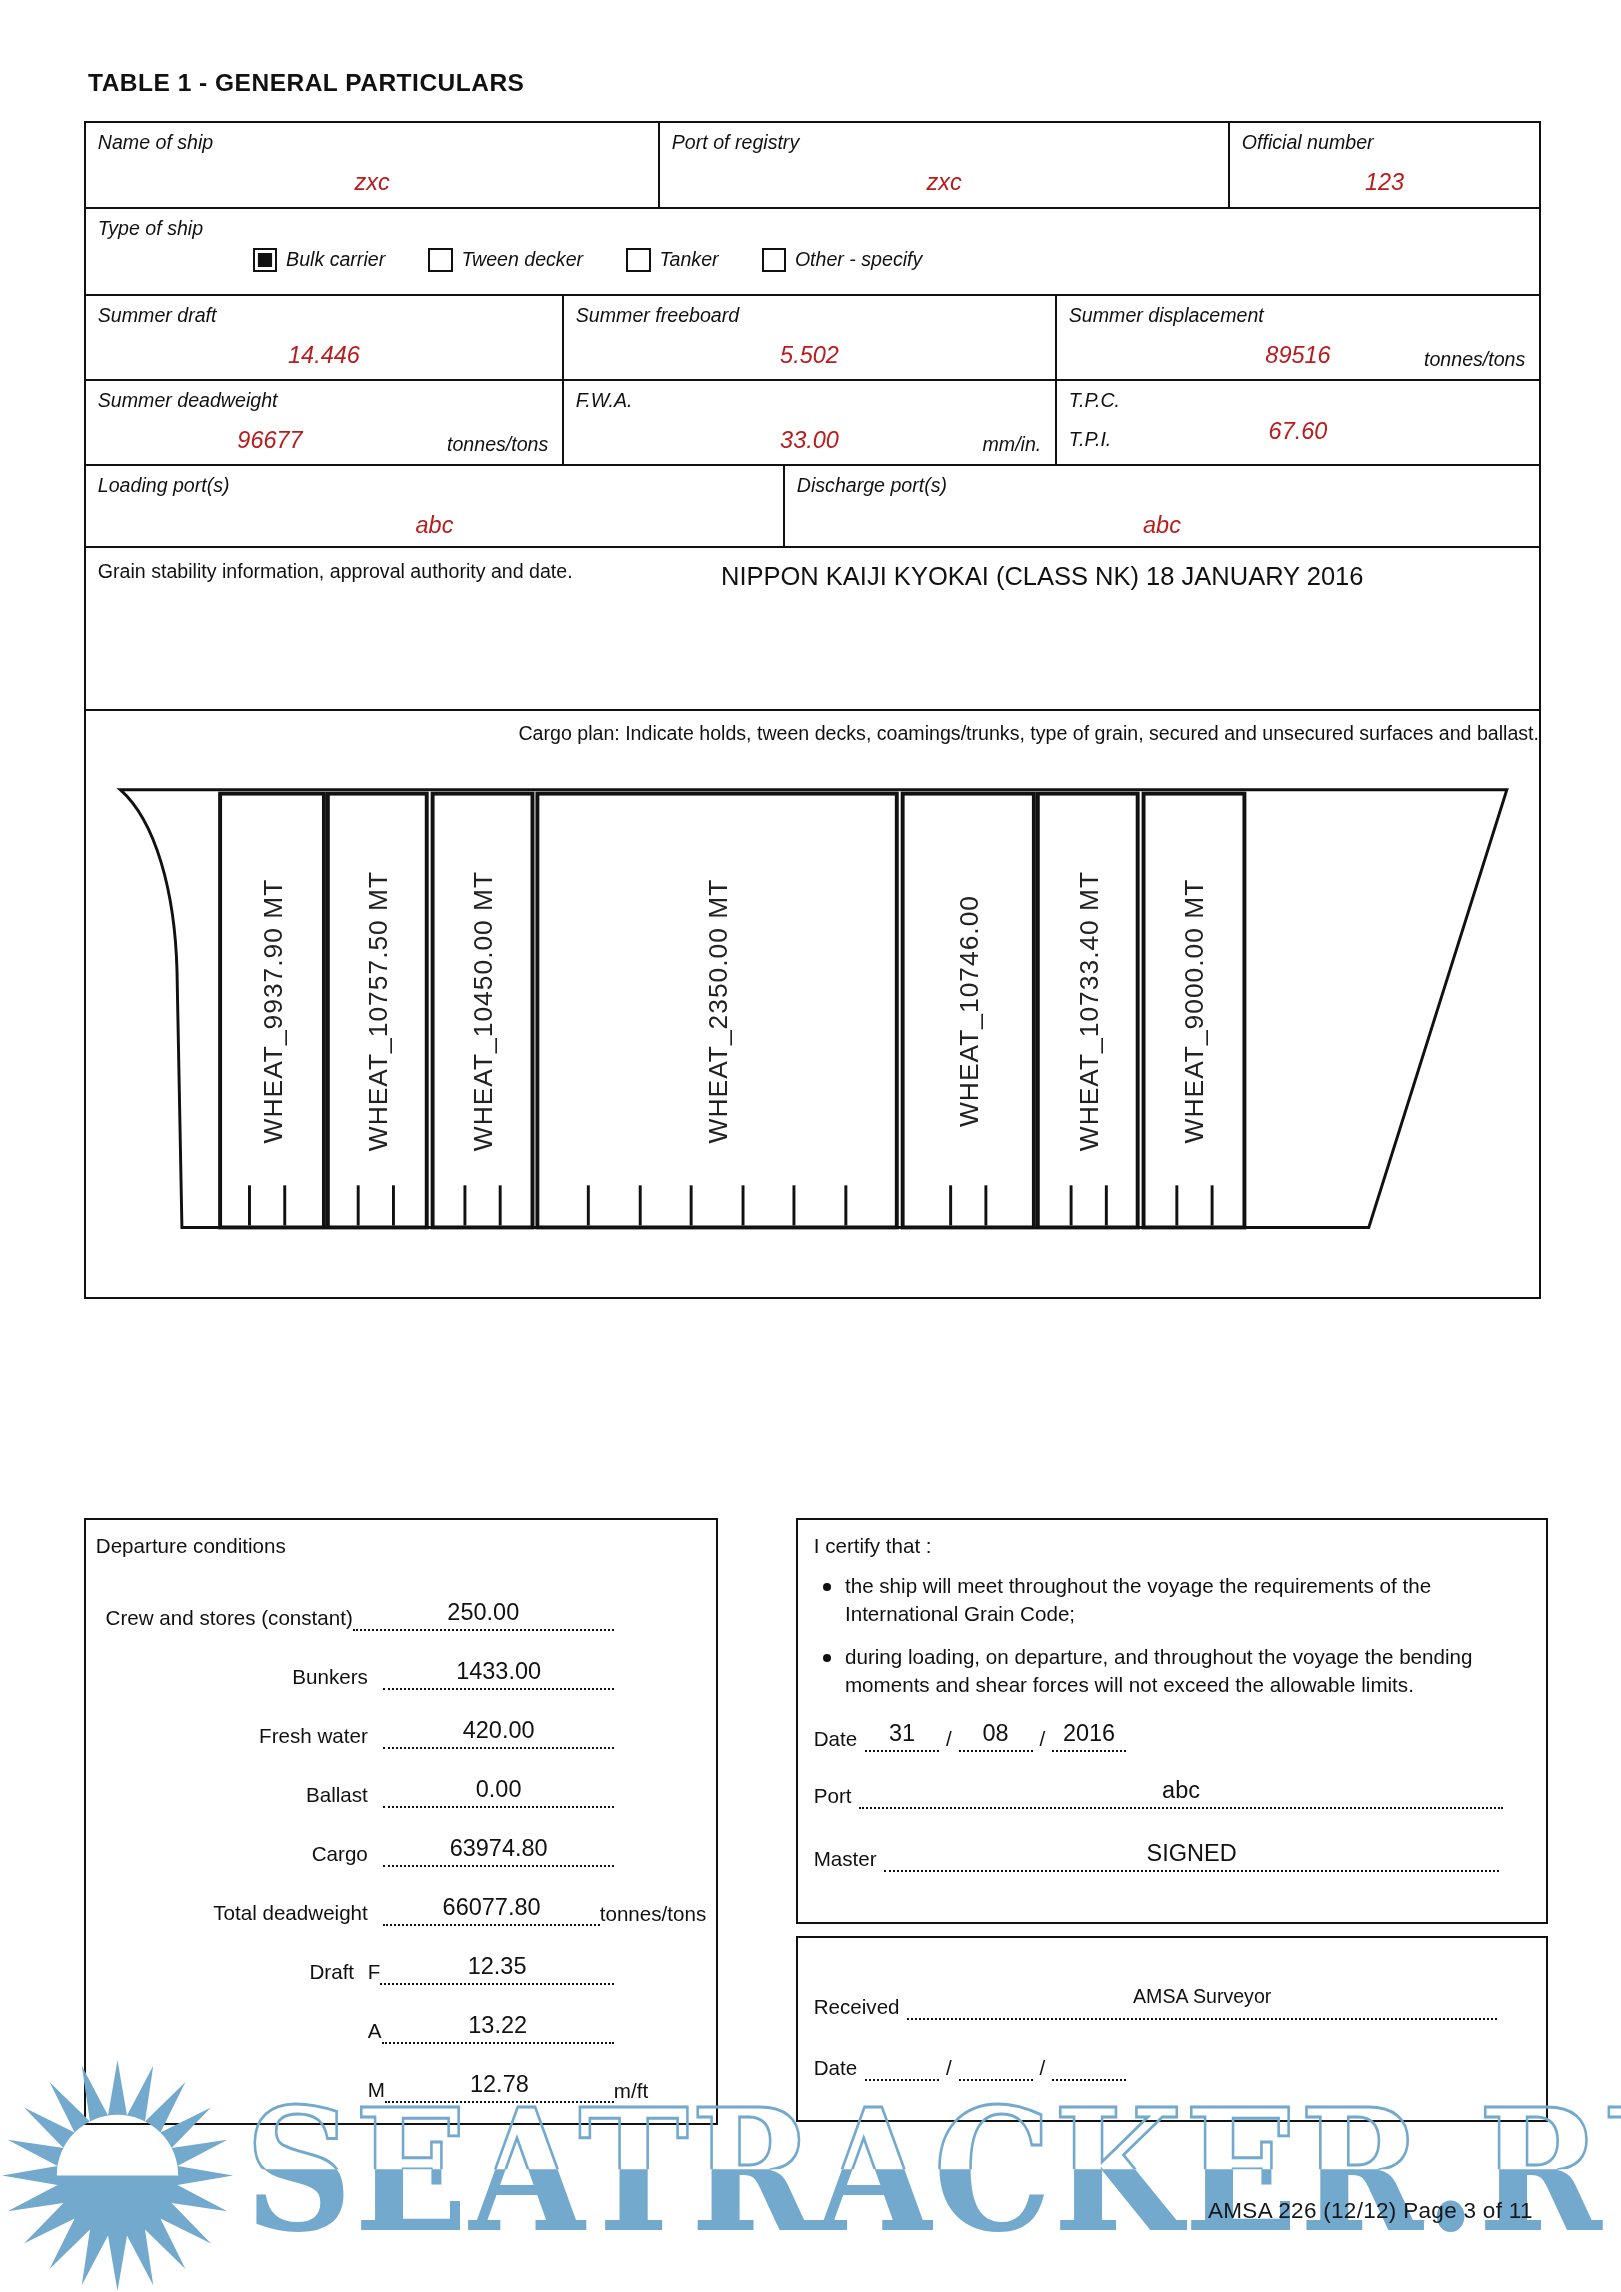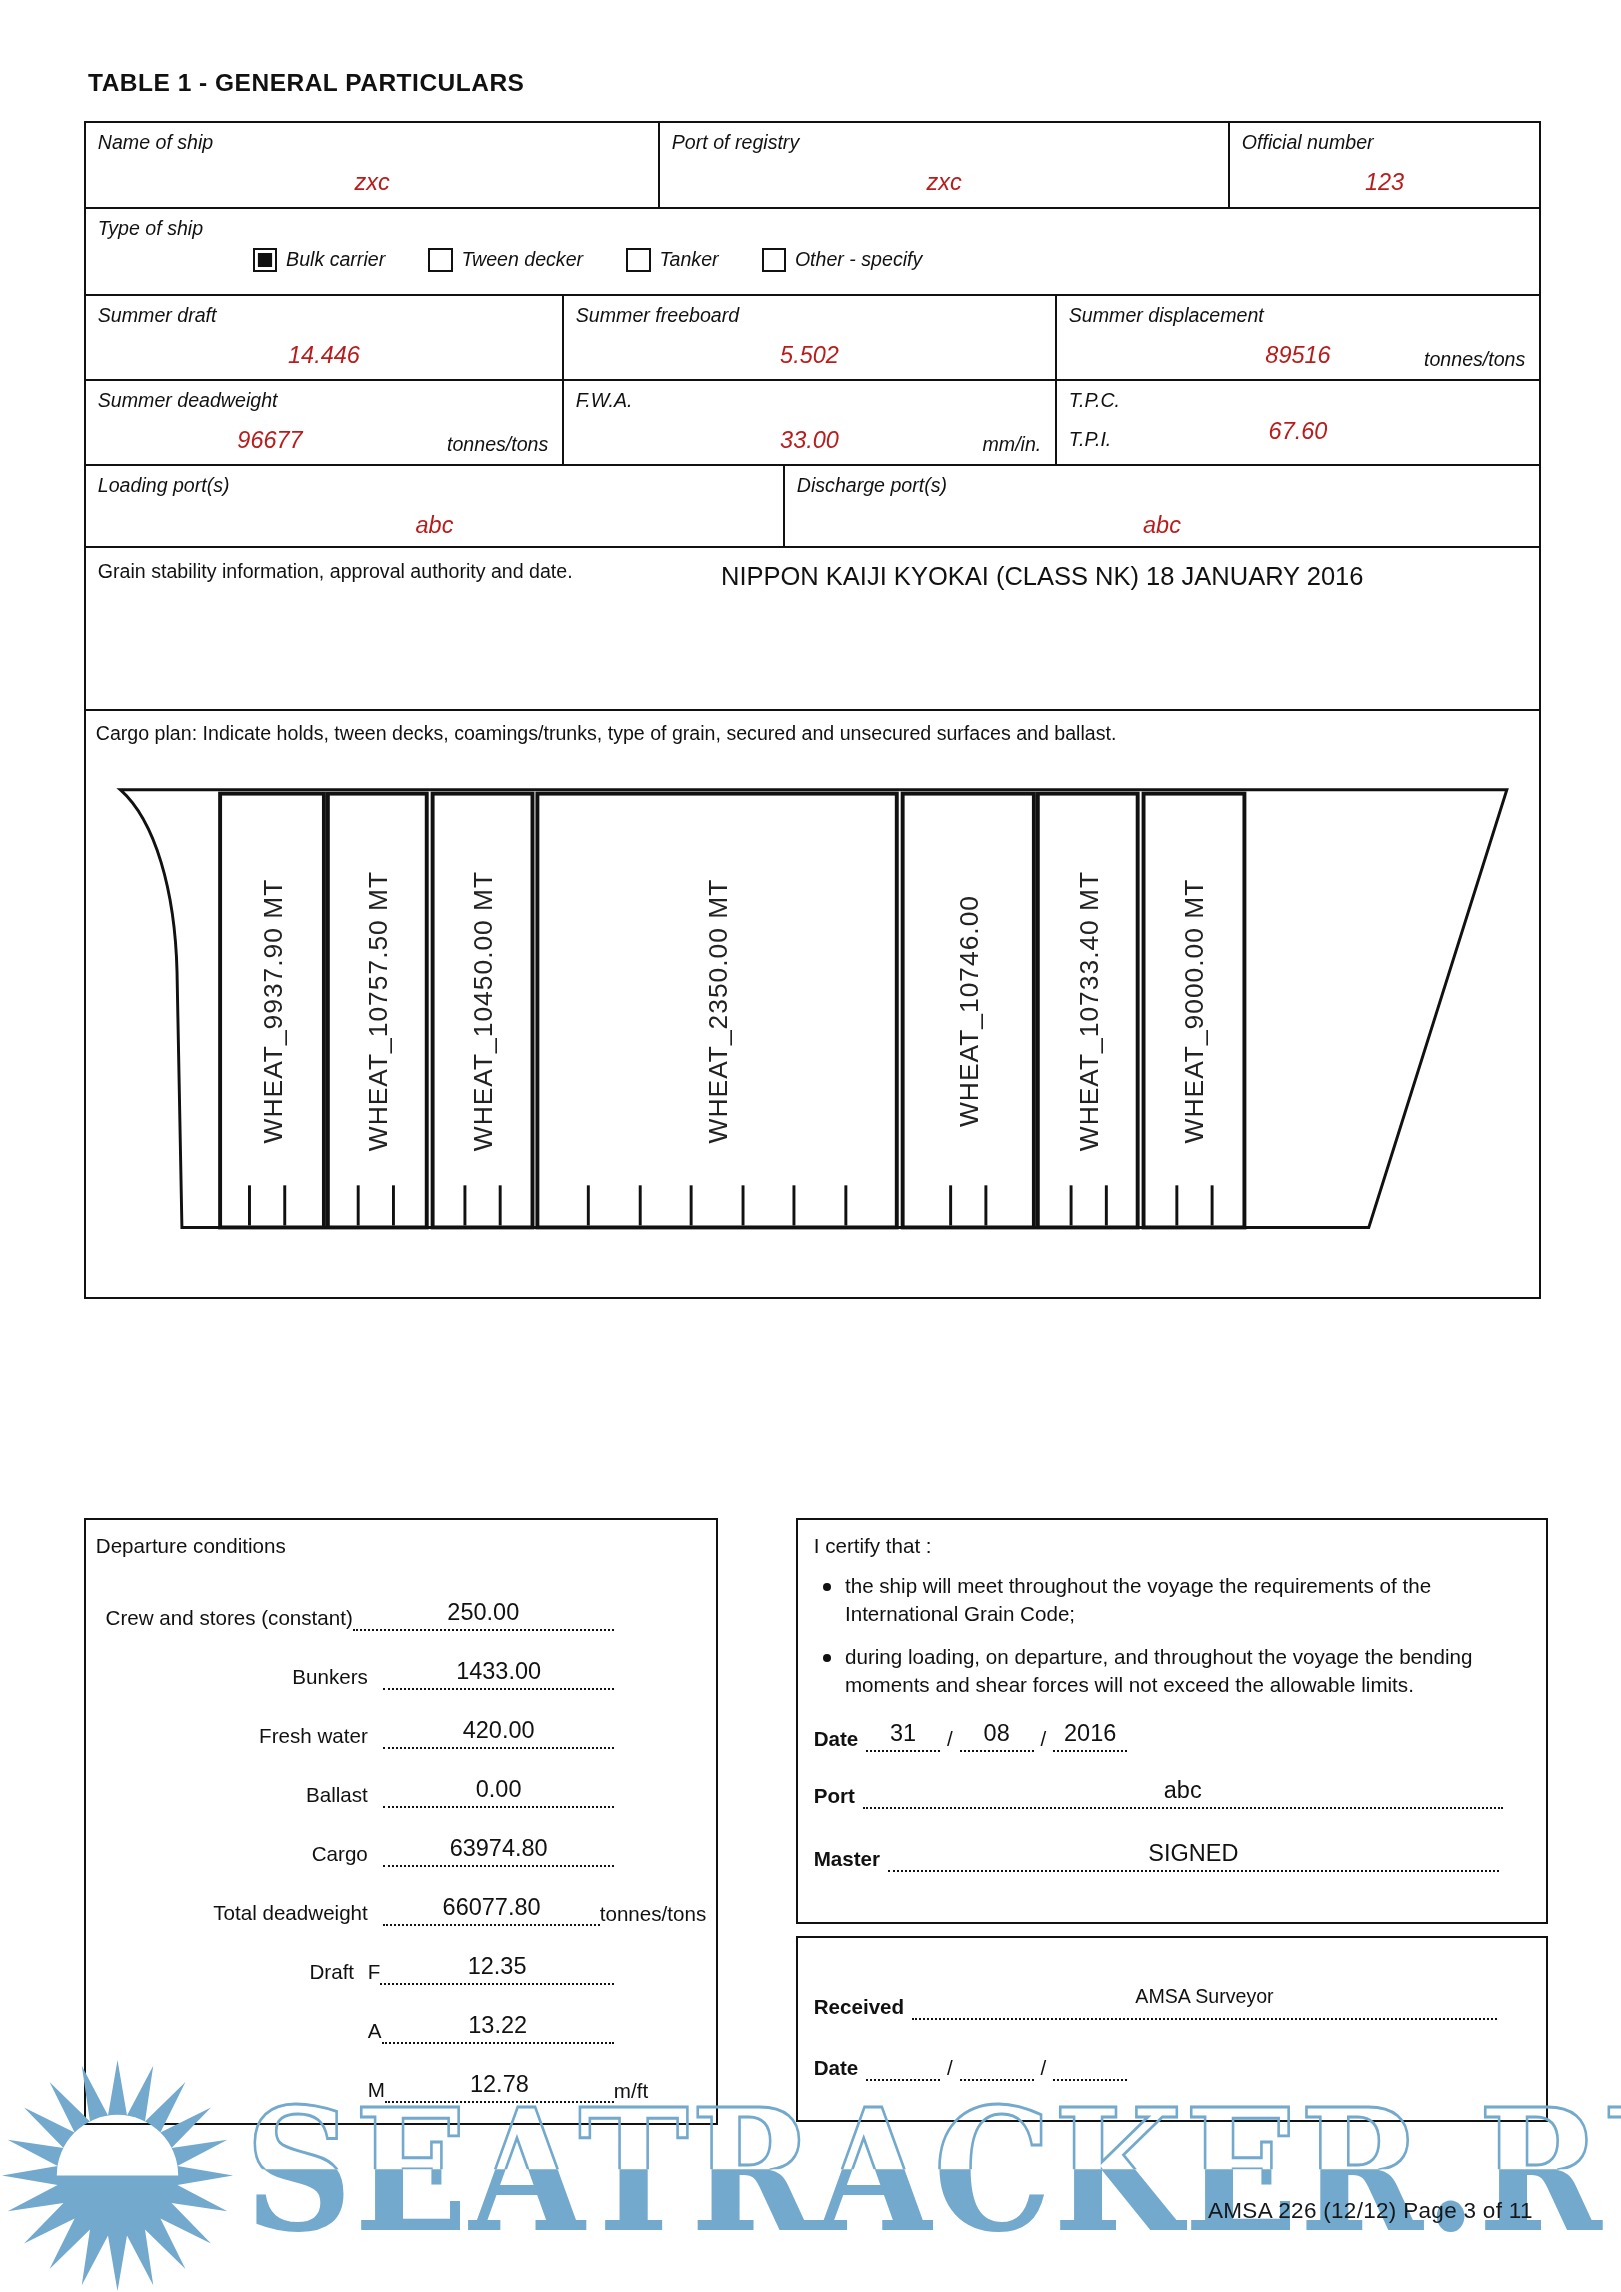--- a/index.html
+++ b/index.html
@@ -63,21 +63,21 @@
   .dotline { border-bottom:2.5px dotted #111; position:relative; }
   .dep-field { flex:1; height:45px; }
   .over-val { position:absolute; left:0; right:0; bottom:2.9px; text-align:center; font-size:23.5px; }
   .dep-suffix { font-size:20.6px; padding-bottom:0px; white-space:nowrap; }
 
   #cert-box { left:796px; top:1518px; width:752px; height:406px; padding:13.7px 21.6px 0 15.7px; }
   .bullet-item { display:flex; margin-top:14.7px; }
   .bullet-dot { width:7.8px; height:7.8px; border-radius:50%; background:#111; flex:none; margin:10.8px 13.7px 0 9.8px; }
   .bullet-text { font-size:20.6px; line-height:28px; }
   .cert-row { display:flex; align-items:flex-end; }
-  .cert-label { font-size:20.6px; padding:0 7.8px 1px 0; white-space:nowrap;font-weight:bold; }
+  .cert-label { font-size:20.6px; padding:0 7.8px 1px 0; white-space:nowrap; }
   #date-row { height:53px; }
   .date-seg { width:74px; height:39px; }
   .date-sep { font-size:20.6px; padding:0 6.9px 1px 6.9px; }
   #port-row { height:57px; } #port-row .dotline { flex:1; margin-right:21.6px; height:43px; }
   #master-row { height:63px; } #master-row .dotline { flex:1; margin-right:25.5px; height:43px; }
 
   #rcv-box { left:796px; top:1936px; width:752px; height:186px; padding:39px 21.6px 0 15.7px; }
   #rcv-row { display:flex; align-items:flex-end; height:43px; }
   #rcv-row .dotline { flex:1; margin-right:27.4px; height:39px; }
   .under-cap { position:absolute; top:3.9px; left:0; right:0; text-align:center; font-size:19.6px; }
@@ -186,21 +186,21 @@
       <div class="lbl">Discharge port(s)</div>
       <div class="cell-val val">abc</div>
     </div>
   </div>
 
   <div class="trow r6 thick grain-row">
     <div class="lbl">Grain stability information, approval authority and date.</div>
     <div class="grain-val">NIPPON KAIJI KYOKAI (CLASS NK) 18 JANUARY 2016</div>
   </div>
 
-  <div class="trow r7" style="position:relative; display:block;">
+  <div class="trow r7" style="position:relative; display:block;text-align:right;">
     <div class="lbl" id="cargo-label">Cargo plan: Indicate holds, tween decks, coamings/trunks, type of grain, secured and unsecured surfaces and ballast.</div>
 
     <svg id="ship-svg" width="1431" height="472" viewBox="0 0 1460 482">
       <path d="M 20,14 H 1436 L 1295,461 L 83,461 L 78,200 C 76,118 56,46 20,14 Z" fill="none" stroke="#111" stroke-width="3"></path>
       <g fill="#fff" stroke="#111" stroke-width="4">
         <rect x="122" y="18" width="106" height="443"></rect>
         <rect x="232" y="18" width="101" height="443"></rect>
         <rect x="339" y="18" width="102" height="443"></rect>
         <rect x="446" y="18" width="367" height="443"></rect>
         <rect x="819" y="18" width="134" height="443"></rect>

